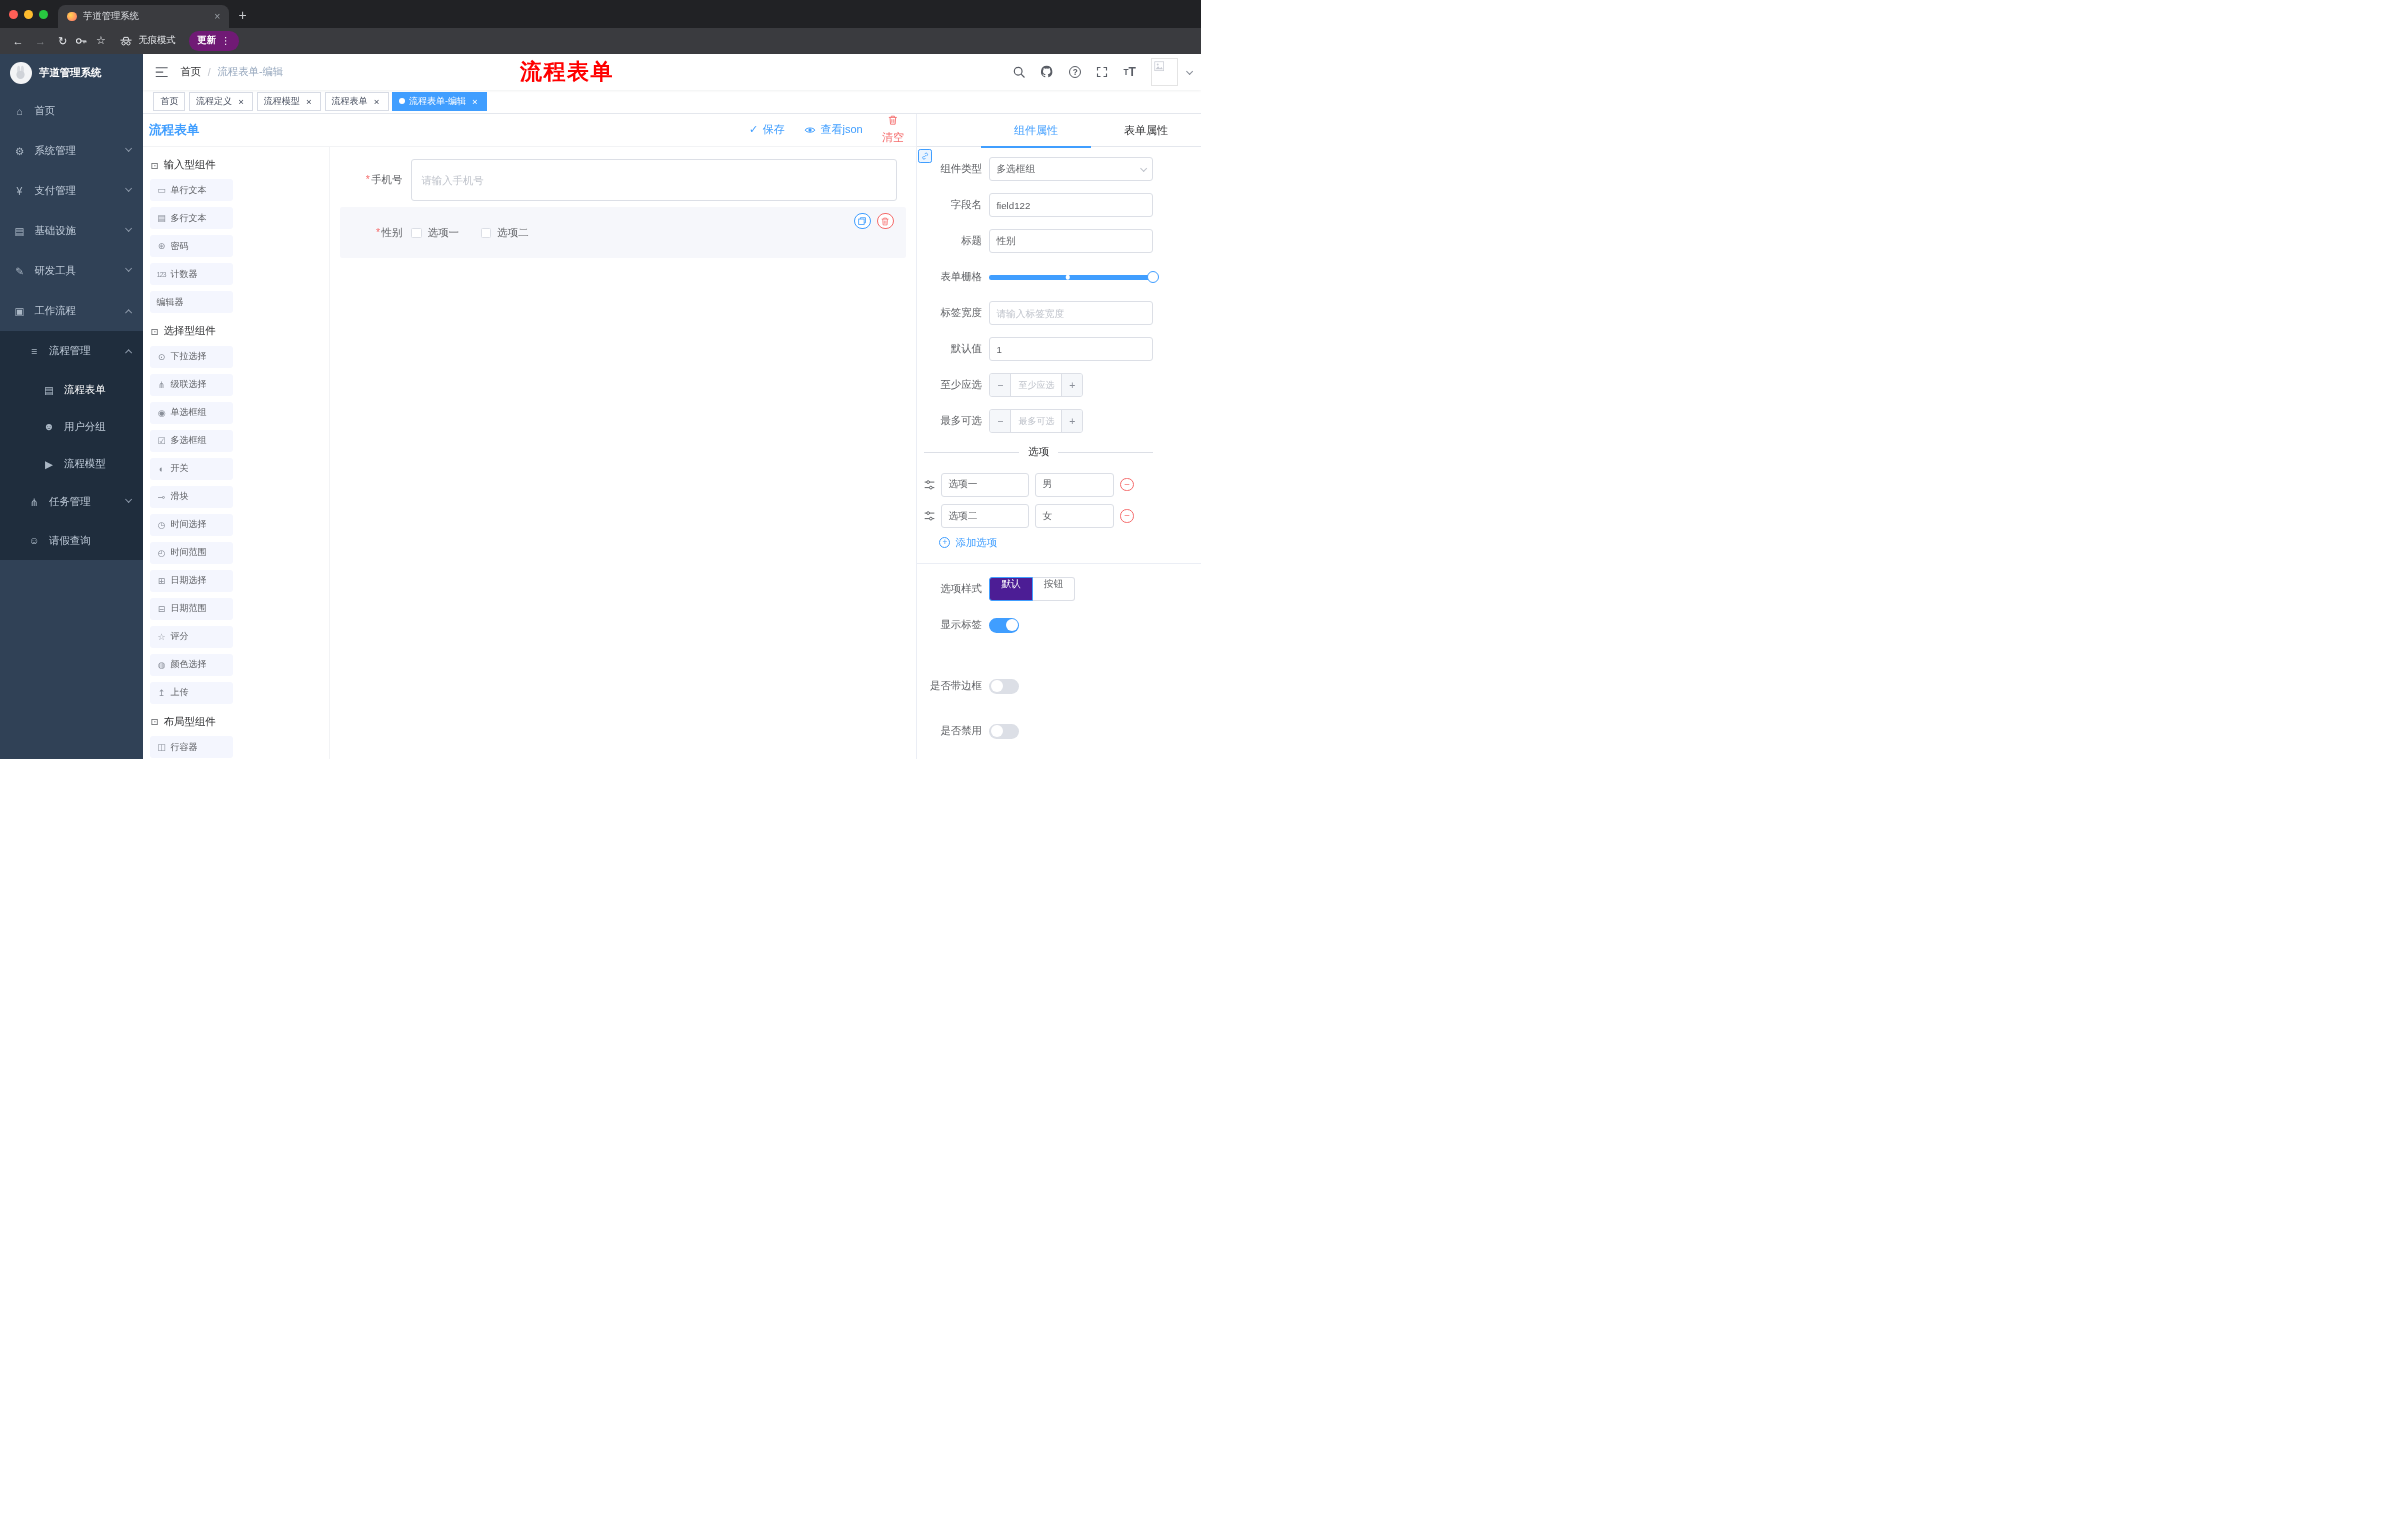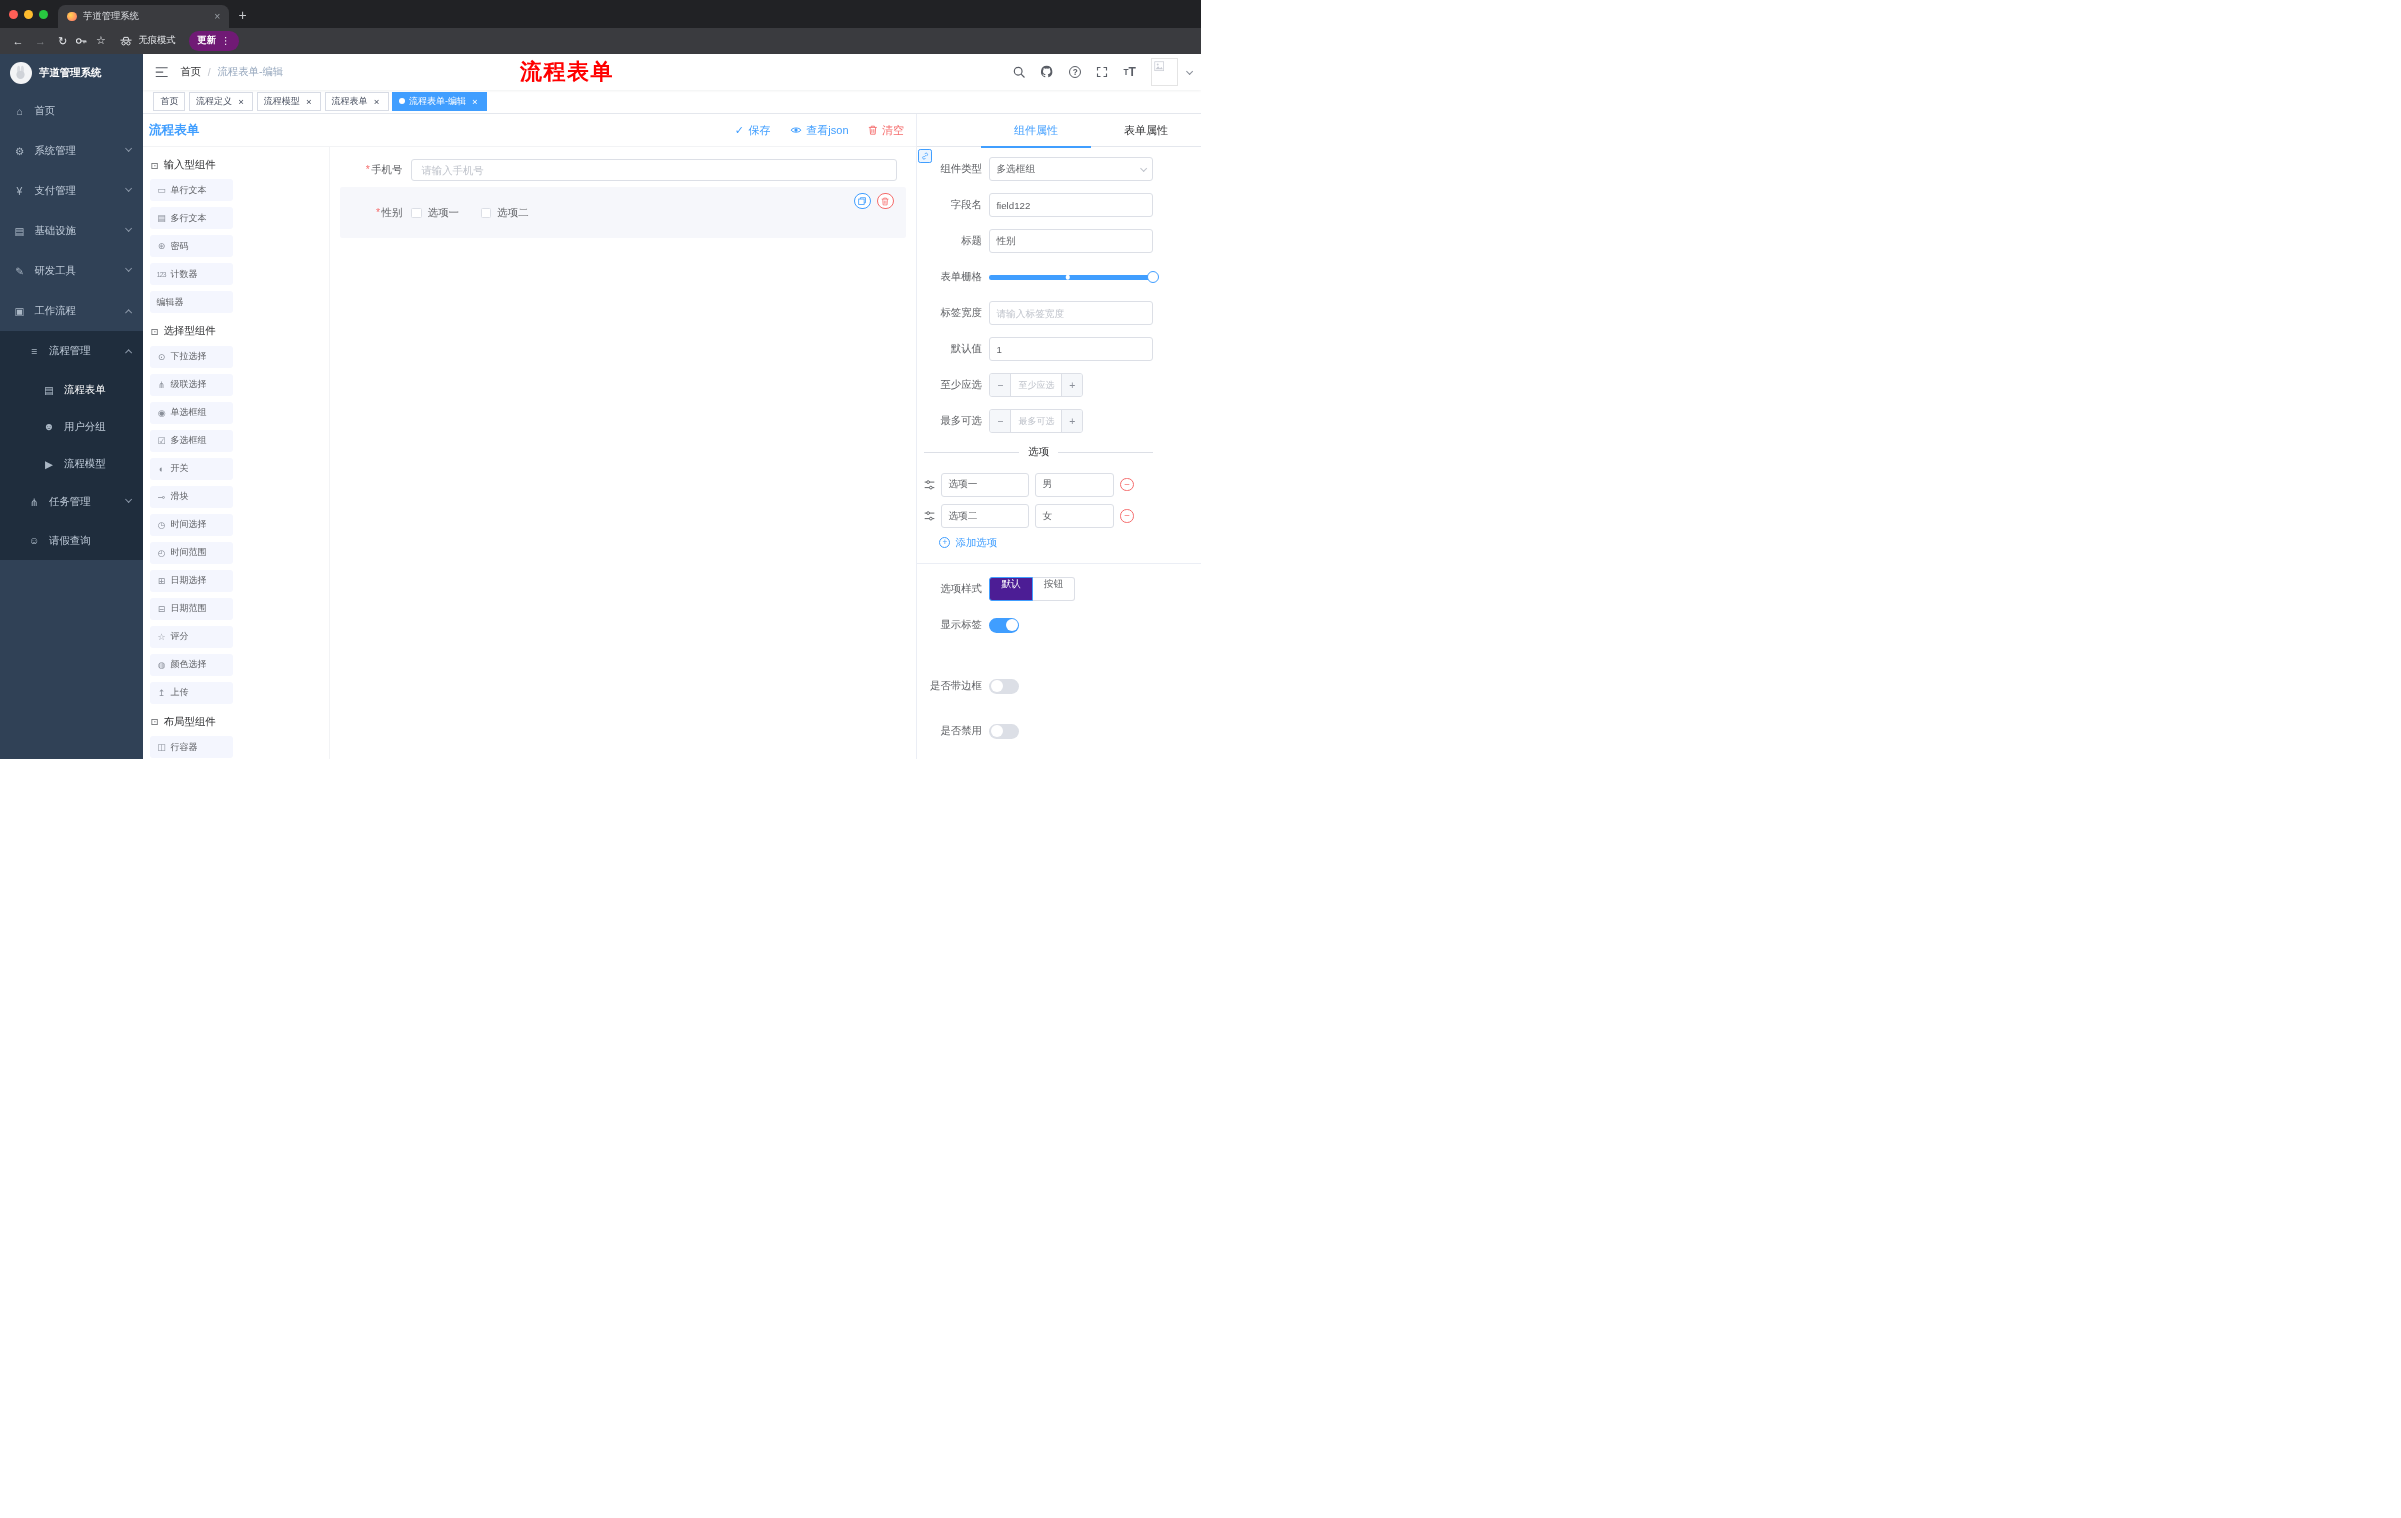--- a/index.html
+++ b/index.html
@@ -85,40 +85,40 @@
   .tag .dot { width:6px; height:6px; border-radius:50%; background:#fff; }
 
   
   .content { flex:1; display:flex; min-height:0; }
   .main { width:773px; display:flex; flex-direction:column; min-width:0; }
   .action-bar { height:33px; display:flex; align-items:center; padding:0 12px 0 6px;
     border-bottom:0.7px solid #f2f3f5; flex-shrink:0; }
   .panel-title { color:#409eff; font-size:12.6px; font-weight:bold; }
   .ab-right { margin-left:auto; display:flex; align-items:center; gap:19.3px; }
   .ab-btn { display:flex; align-items:center; gap:4.5px; font-size:11px; color:#409eff; cursor:pointer; }
-  .ab-btn.danger { color:#f56c6c; }
+  .ab-btn.danger { color:#f56c6c;flex-direction:column; }
 
   .work { flex:1; display:flex; min-height:0; }
   .palette { width:187px; padding:0 7.4px; border-right:0.7px solid #f2f3f5; overflow:hidden; flex-shrink:0; }
   .sec-title { display:flex; align-items:center; gap:5.2px; font-size:10.4px; color:#303133; margin:11px 0 7.4px; }
   .sec-title .si { color:#606266; font-size:9.7px; }
   .comps { display:flex; flex-wrap:wrap; gap:6px; }
   .comp { width:83px; height:22px; background:#f4f6fe; border-radius:3px; display:flex; align-items:center;
     gap:4.5px; padding:0 6px; font-size:9px; color:#606266; cursor:move; white-space:nowrap; overflow:hidden; }
   .comp .ic { font-size:9px; color:#8a8f99; min-width:9.7px; text-align:center; letter-spacing:-0.7px; }
   .comp .ic:empty { display:none; }
   .req { color:#f56c6c; margin-right:1.5px; }
   .inp { border:0.7px solid #dcdfe6; border-radius:3px; height:22px; padding:0 6px; font-size:9.7px;
     color:#606266; outline:none; background:#fff; font-family:inherit; }
   .inp::placeholder { color:#c0c4cc; }
 
   .canvas { flex:1; padding:6px 10.4px 0; background:#fff; min-width:0; }
   .cv-row { display:flex; align-items:center; }
   .cv-label { width:71px; text-align:right; padding-right:9px; font-size:10.4px; color:#606266; flex-shrink:0; }
-  .cv-input { flex:1; height:22px; border:0.7px solid #dcdfe6; border-radius:3px; padding:0 9px;
+  .cv-input { flex:1; height:42px; border:0.7px solid #dcdfe6; border-radius:3px; padding:0 9px;
     font-size:10.4px; color:#606266; outline:none; font-family:inherit; }
   .cv-input::placeholder { color:#c0c4cc; }
   .selected { margin-top:6px; background:#f6f7fb; border-radius:2.2px; padding:19.3px 9px 18px; position:relative; }
   .selected .cv-label { width:62px; }
   .acts { position:absolute; top:6px; right:12px; display:flex; gap:6.7px; }
   .act { width:16.3px; height:16.3px; border-radius:50%; border:0.7px solid; background:#fff; display:flex;
     align-items:center; justify-content:center; cursor:pointer; }
   .act.copy { border-color:#409eff; color:#409eff; }
   .act.del  { border-color:#f56c6c; color:#f56c6c; }
   .cb-group { display:flex; gap:22px; }

